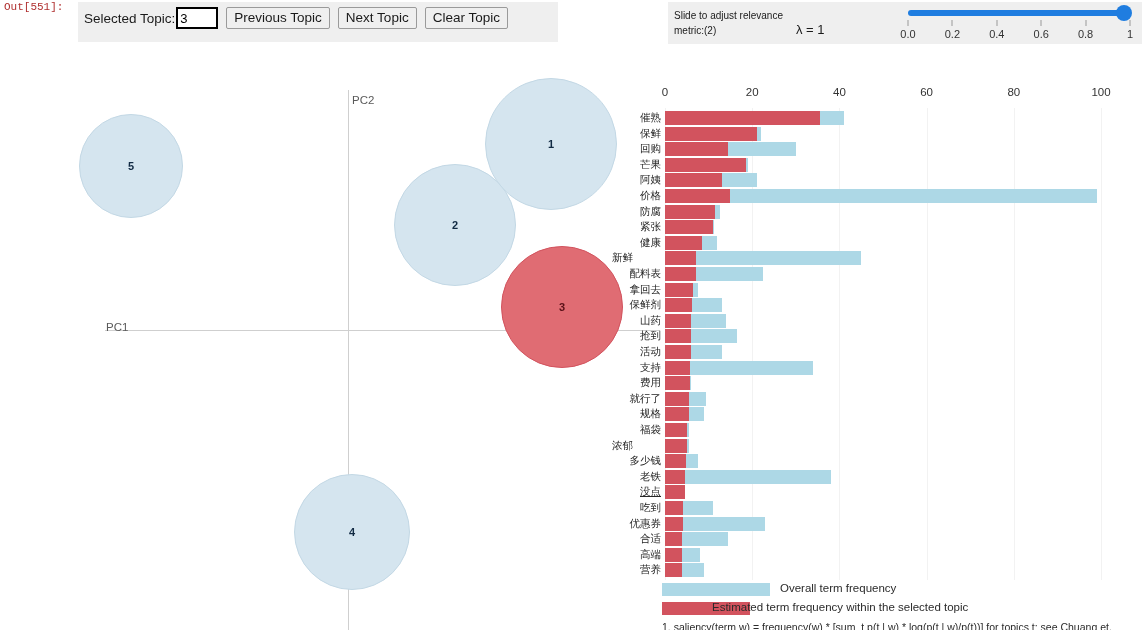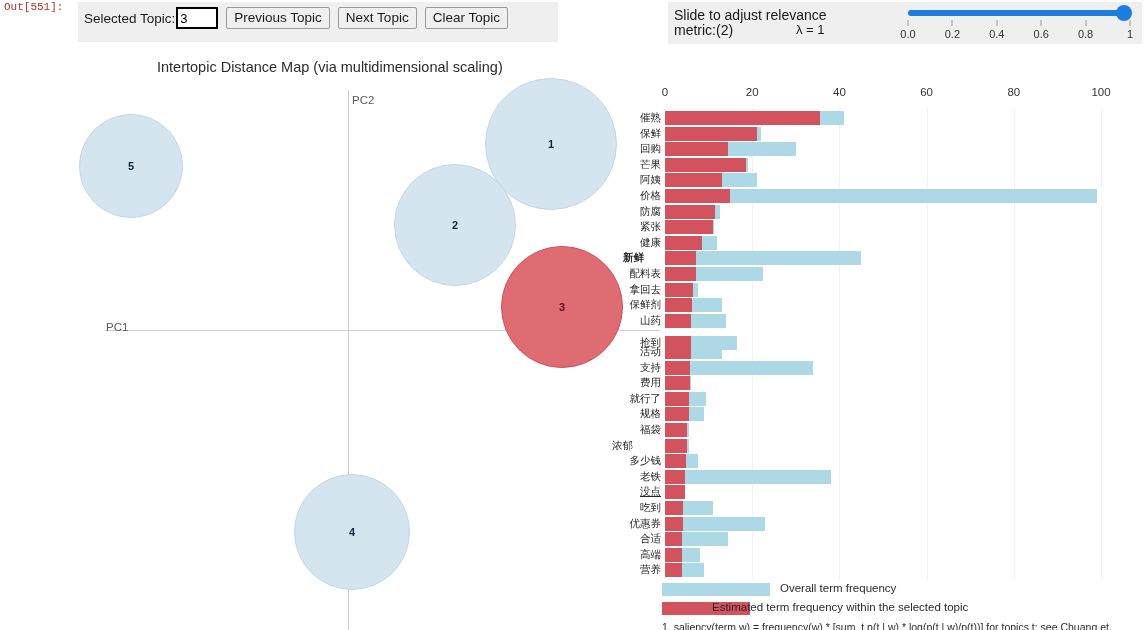--- a/index.html
+++ b/index.html
@@ -49,21 +49,21 @@
   }
 
   
   .slider-panel {
     position: absolute; left: 668px; top: 2px;
     width: 474px; height: 42px;
     background: #efefef;
   }
   .slider-text {
     position: absolute; left: 6px; top: 6px;
-    font-size: 14px; color: #1a1a1a; line-height: 15px;
+    font-size: 10px; color: #1a1a1a; line-height: 15px;
   }
   .lambda-text {
     position: absolute; left: 128px; top: 20px;
     font-size: 13px; color: #1a1a1a;
   }
   .slider-track {
     position: absolute; left: 240px; top: 8px;
     width: 218px; height: 6px;
     background: #1f7de0; border-radius: 3px;
   }
@@ -191,21 +191,20 @@
         <div class="tk" style="left: 92.8px;">0.4</div>
         <div class="tkline" style="left: 137.2px;"></div>
         <div class="tk" style="left: 137.2px;">0.6</div>
         <div class="tkline" style="left: 181.6px;"></div>
         <div class="tk" style="left: 181.6px;">0.8</div>
         <div class="tkline" style="left: 226px;"></div>
         <div class="tk" style="left: 226px;">1</div>
       </div>
   </div>
 
-  <div class="panel-title" id="mapTitle">Intertopic Distance Map (via multidimensional scaling)</div>
 
   <div class="map-area">
     <div class="axis-line axis-v"></div>
     <div class="axis-line axis-h"></div>
     <div class="axis-lab" id="pc2lab">PC2</div>
     <div class="axis-lab" id="pc1lab">PC1</div>
     <div id="bubbles">
         <div class="bubble norm" style="left: 425px; top: -2px; width: 132px; height: 132px;">
           <span>1</span>
         </div>
@@ -282,21 +281,21 @@
           <div class="term-lab" style="right: 483px;">紧张</div>
           <div class="bar-blue" style="left: 45px; width: 48.832px;"></div>
           <div class="bar-red" style="left: 45px; width: 47.96px;"></div>
         </div>
         <div class="bar-row" style="top: 154.8px; width: 524px;">
           <div class="term-lab" style="right: 483px;">健康</div>
           <div class="bar-blue" style="left: 45px; width: 52.32px;"></div>
           <div class="bar-red" style="left: 45px; width: 37.06px;"></div>
         </div>
         <div class="bar-row" style="top: 170.4px; width: 524px;">
-          <div class="term-lab" style="right: 500px; font-weight: bold;">新鲜</div>
+          <div class="term-lab" style="right: 511px;">新鲜</div>
           <div class="bar-blue" style="left: 45px; width: 196.2px;"></div>
           <div class="bar-red" style="left: 45px; width: 30.52px;"></div>
         </div>
         <div class="bar-row" style="top: 186px; width: 524px;">
           <div class="term-lab" style="right: 483px;">配料表</div>
           <div class="bar-blue" style="left: 45px; width: 98.1px;"></div>
           <div class="bar-red" style="left: 45px; width: 30.52px;"></div>
         </div>
         <div class="bar-row" style="top: 201.6px; width: 524px;">
           <div class="term-lab" style="right: 483px;">拿回去</div>
@@ -306,21 +305,21 @@
         <div class="bar-row" style="top: 217.2px; width: 524px;">
           <div class="term-lab" style="right: 483px;">保鲜剂</div>
           <div class="bar-blue" style="left: 45px; width: 56.68px;"></div>
           <div class="bar-red" style="left: 45px; width: 27.468px;"></div>
         </div>
         <div class="bar-row" style="top: 232.8px; width: 524px;">
           <div class="term-lab" style="right: 483px;">山药</div>
           <div class="bar-blue" style="left: 45px; width: 61.04px;"></div>
           <div class="bar-red" style="left: 45px; width: 26.16px;"></div>
         </div>
-        <div class="bar-row" style="top: 248.4px; width: 524px; margin-top: 7px;">
+        <div class="bar-row" style="top: 248.4px; width: 524px;">
           <div class="term-lab" style="right: 483px;">抢到</div>
           <div class="bar-blue" style="left: 45px; width: 71.94px;"></div>
           <div class="bar-red" style="left: 45px; width: 26.16px;"></div>
         </div>
         <div class="bar-row" style="top: 264px; width: 524px;">
           <div class="term-lab" style="right: 483px;">活动</div>
           <div class="bar-blue" style="left: 45px; width: 56.68px;"></div>
           <div class="bar-red" style="left: 45px; width: 26.16px;"></div>
         </div>
         <div class="bar-row" style="top: 279.6px; width: 524px;">

